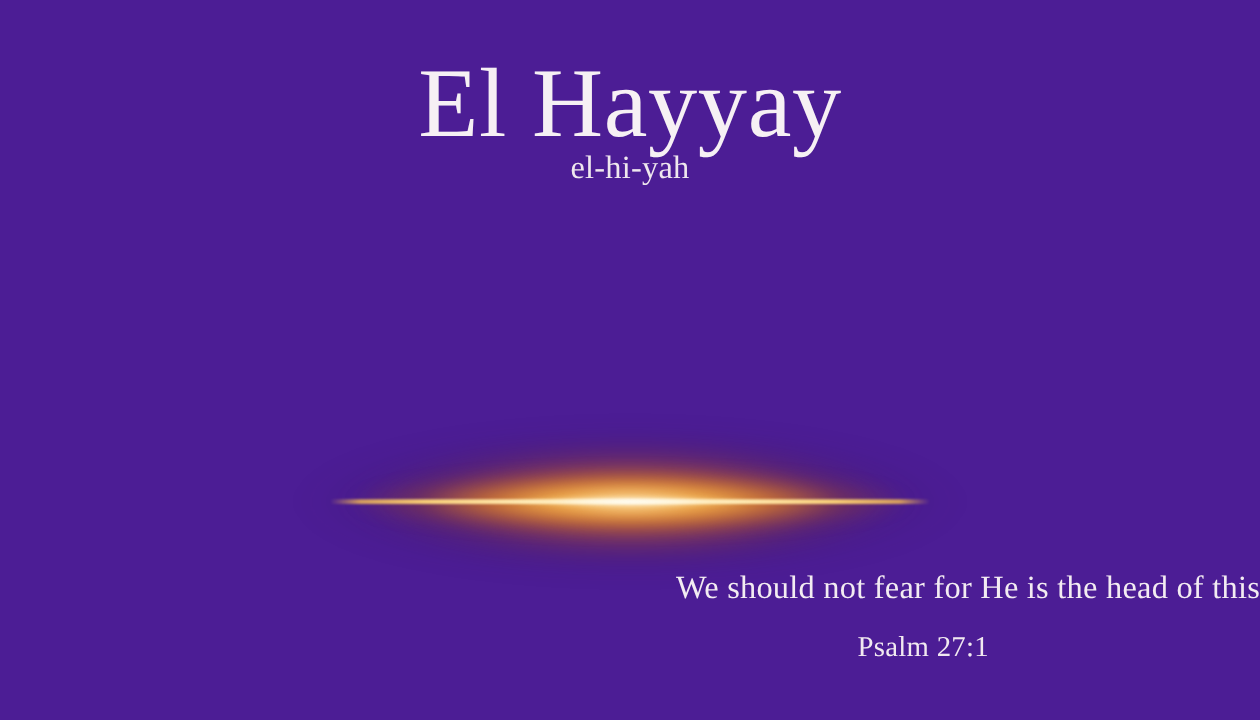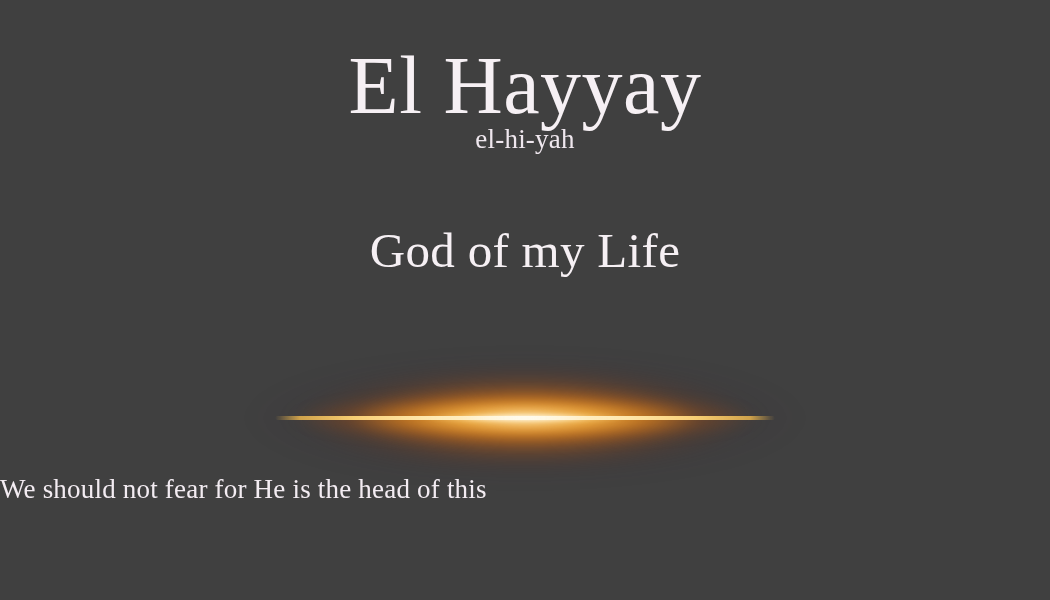--- a/index.html
+++ b/index.html
@@ -11,21 +11,21 @@
     height: 600px;
     overflow: hidden;
     background: #140323;
     font-family: "Liberation Serif", "DejaVu Serif", serif;
   }
 
   #slide {
     position: relative;
     width: 1050px;
     height: 600px;
-    background: #404040;
+    background: #4c1d95;
     overflow: hidden;
   }
 
   
   .title-block {
     position: absolute;
     top: 44px;
     left: 0;
     width: 1050px;
     text-align: center;
@@ -149,21 +149,21 @@
         rgba(255, 200, 100, 0) 100%);
     filter: blur(2px);
   }
 
   
   .verse {
     position: absolute;
     top: 474px;
     left: 0;
     width: 1050px;
-    text-align: left;
+    text-align: right;
     font-family: "Liberation Serif", "DejaVu Serif", serif;
     font-size: 27px;
     color: #f3ecf2;
     letter-spacing: 0.2px;
     margin: 0;
   }
 
   .reference {
     position: absolute;
     top: 527px;
@@ -180,25 +180,25 @@
 </head>
 <body>
 
 <div id="slide">
 
   <div class="title-block">
     <h1 class="divine-name">El Hayyay</h1>
     <p class="pronunciation">el-hi-yah</p>
   </div>
 
-  <h2 class="meaning">God of my Life</h2>
 
   <div class="glow-wrap">
     <div class="glow-outer"></div>
     <div class="glow-mid"></div>
     <div class="glow-core"></div>
     <div class="glow-hotspot"></div>
   </div>
 
   <p class="verse">We should not fear for He is the head of this</p>
 
+  <p class="reference">Psalm 27:1</p>
 
 </div>
 
 </body></html>

